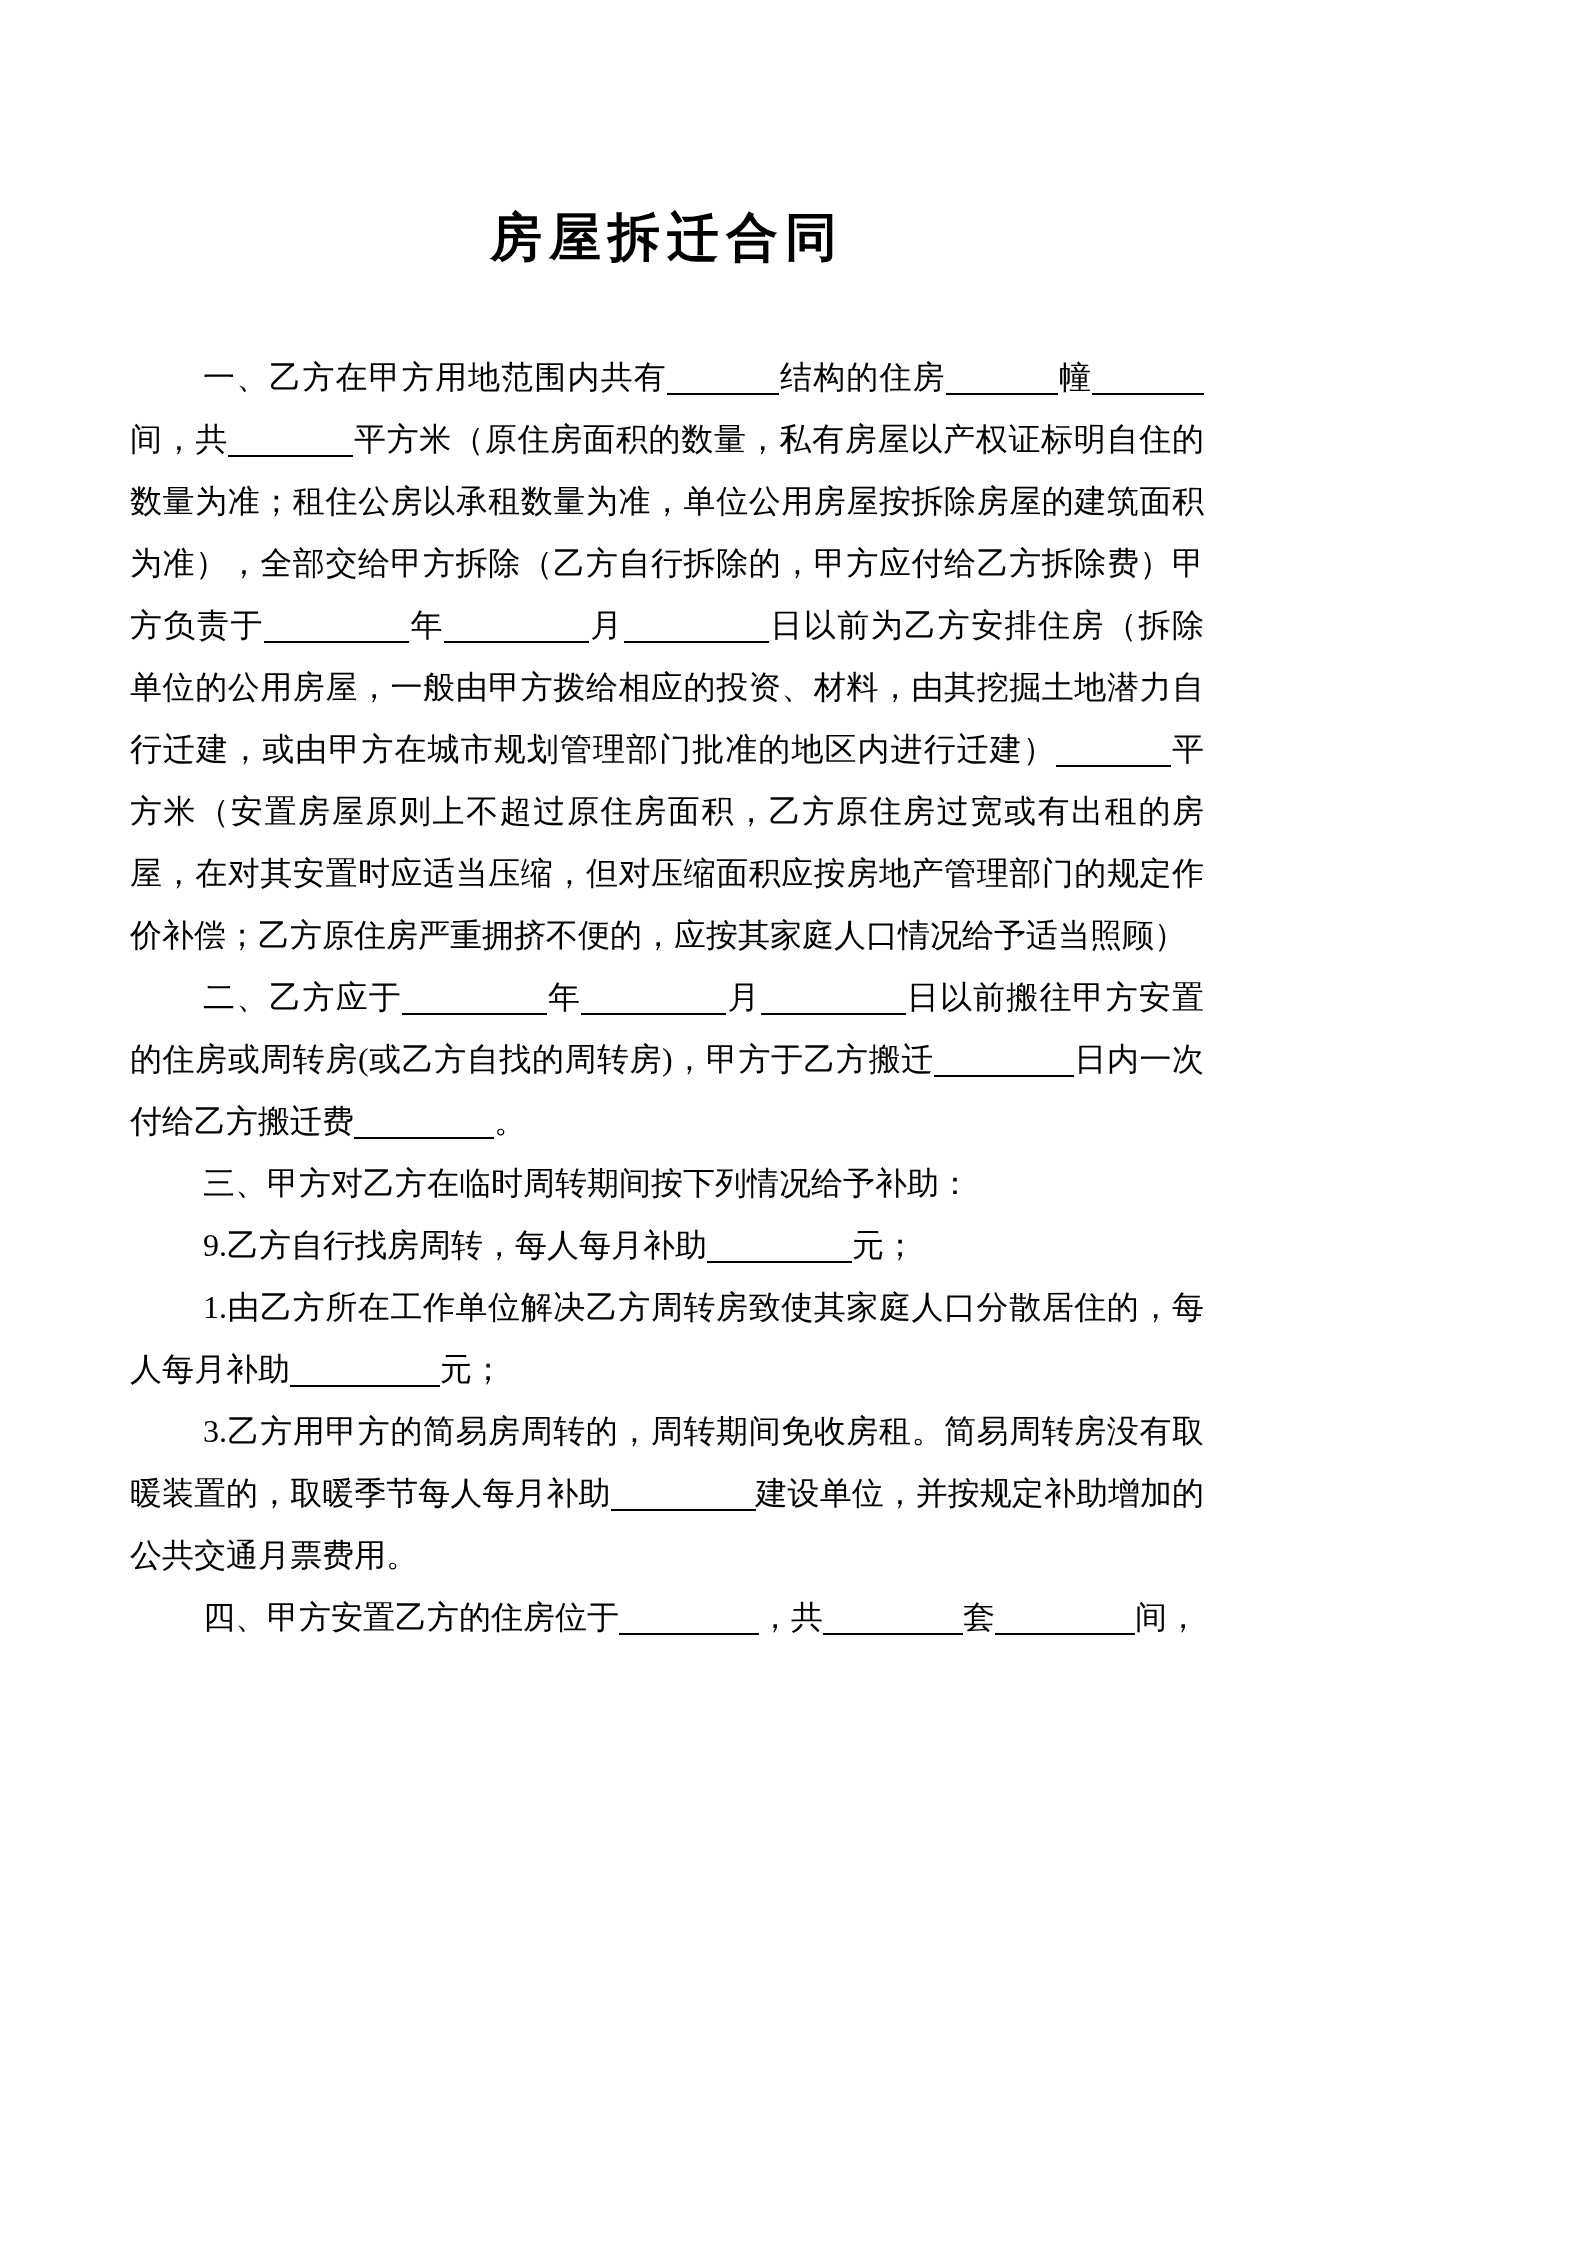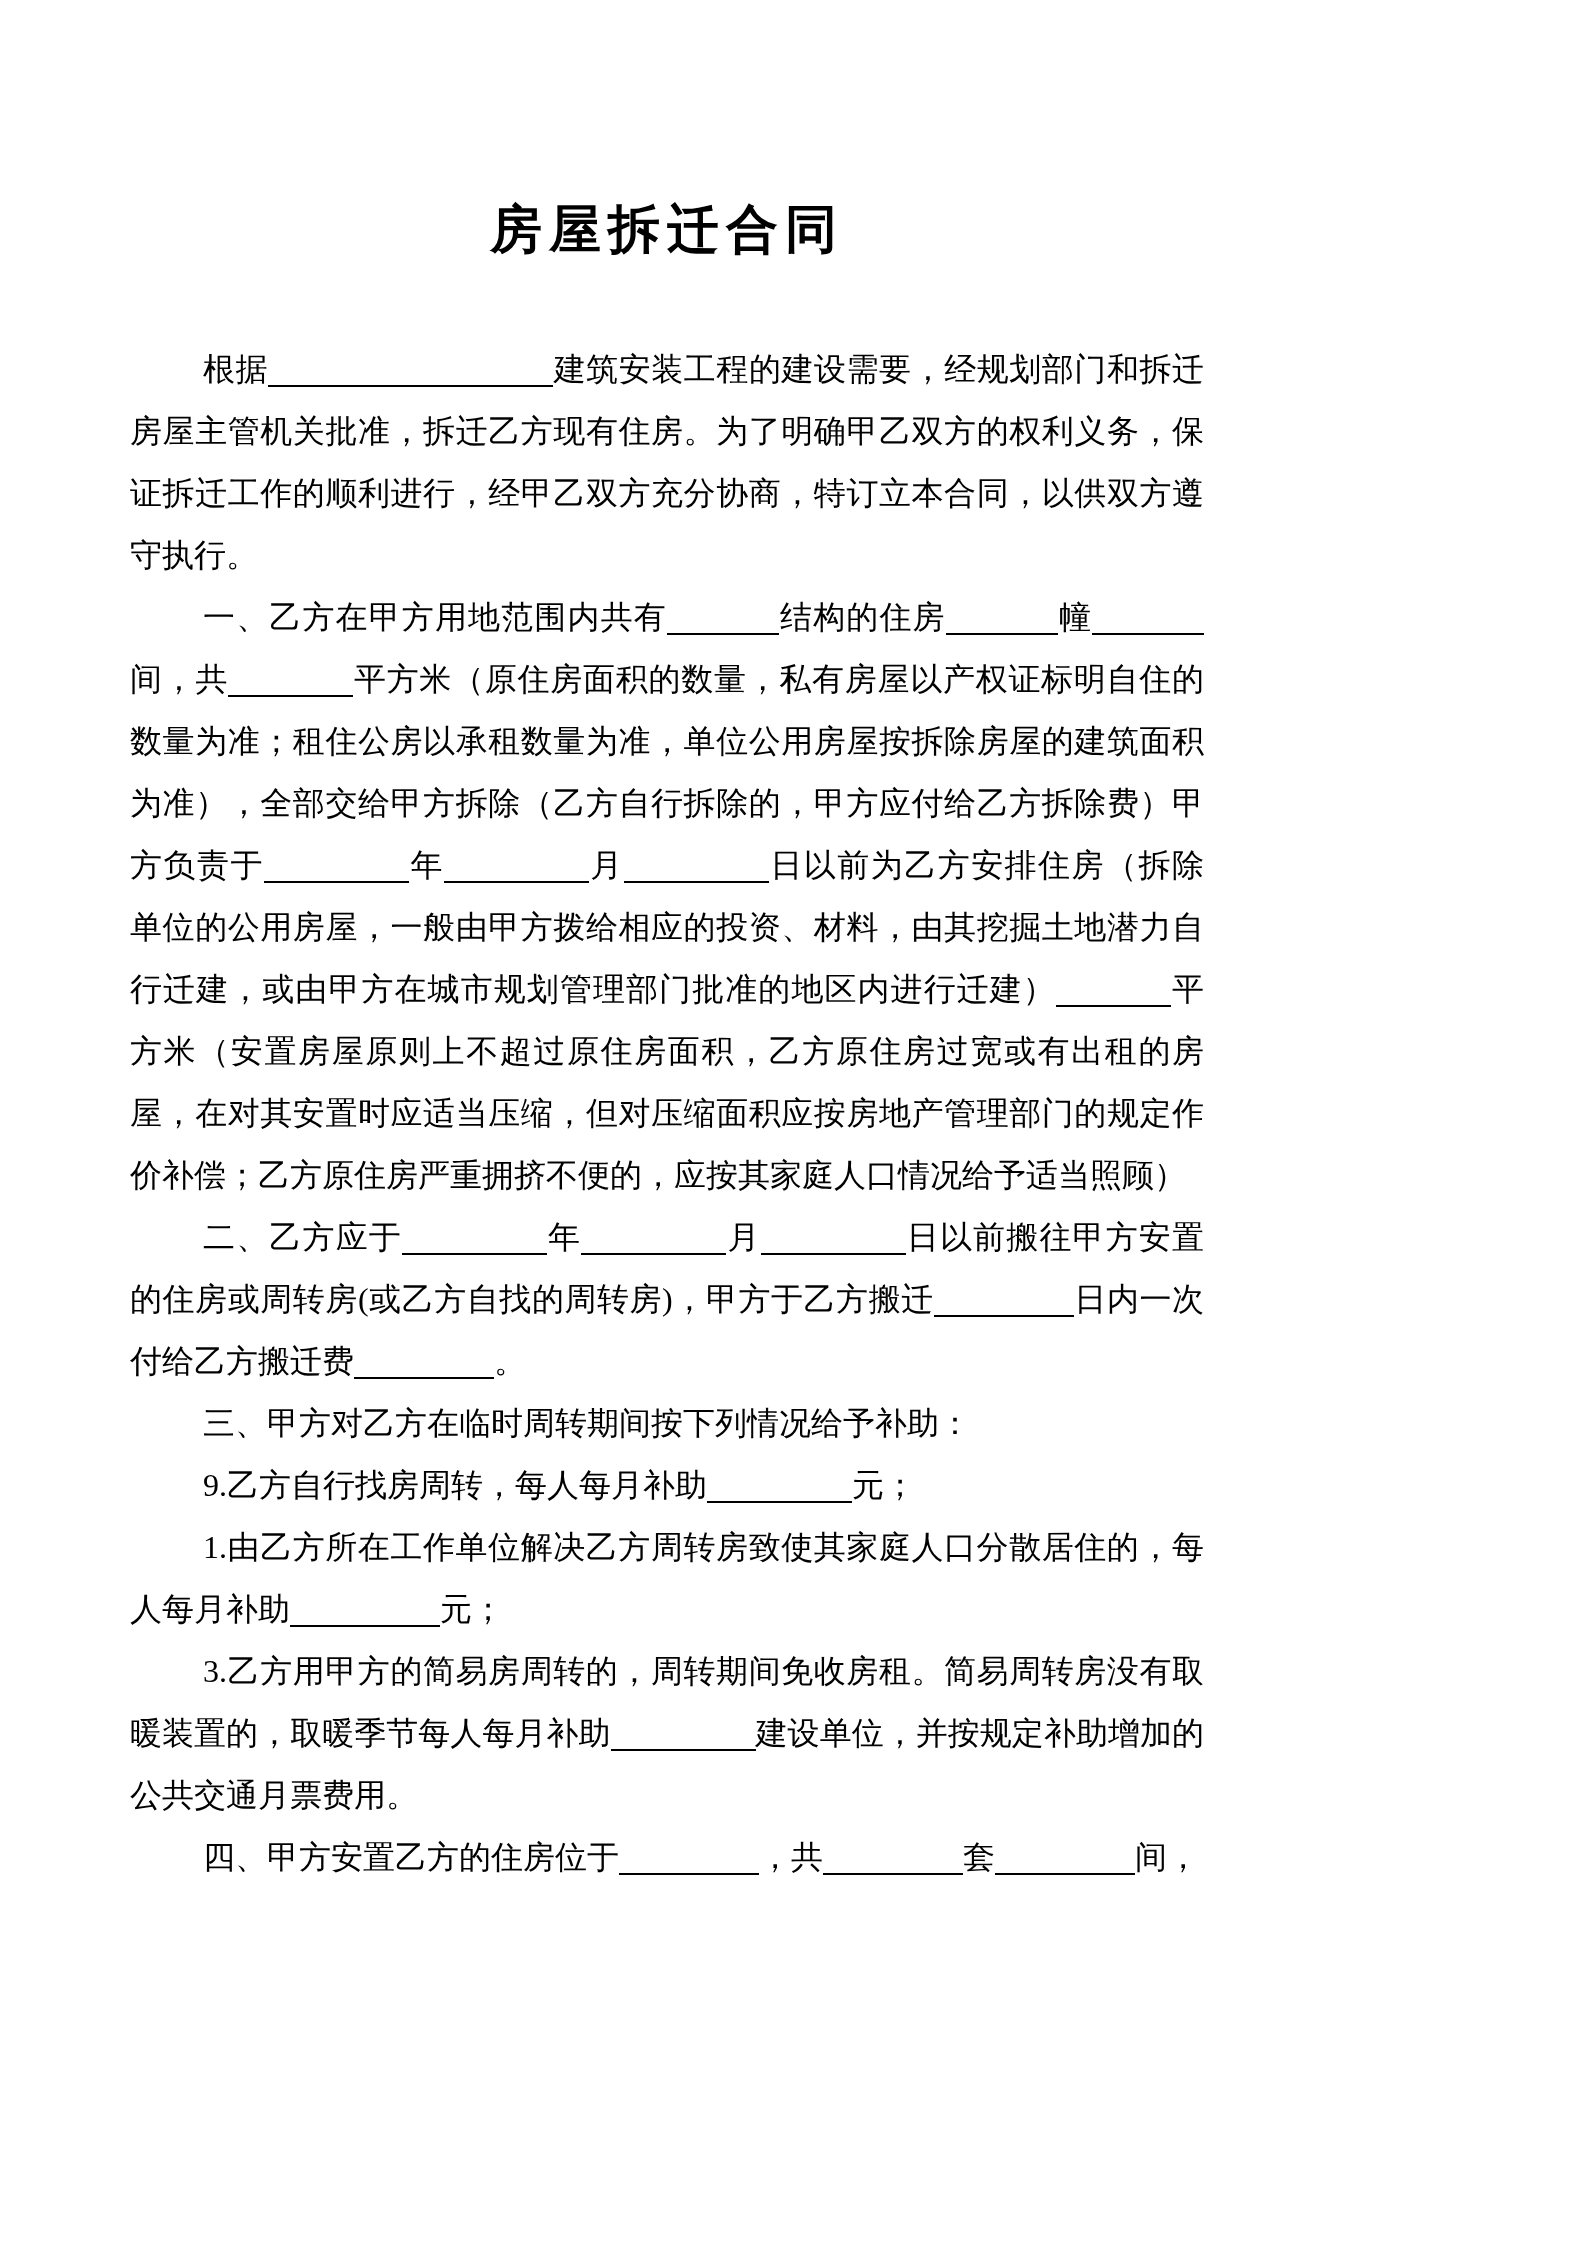--- a/index.html
+++ b/index.html
@@ -8,21 +8,21 @@
     height: 2245px;
     background: #ffffff;
     color: #000000;
     font-family: "Liberation Serif", "DejaVu Serif", serif;
     overflow: hidden;
   }
   .page {
     box-sizing: border-box;
     width: 1331px;
     height: 2245px;
-    padding: 0 127px 0 130px;
+    padding: 8px 127px 0 130px;
   }
   .title {
     margin: 0;
     padding-top: 198px;
     font-size: 52px;
     line-height: 64px;
     font-weight: 700;
     text-align: center;
     letter-spacing: 7px;
   }
@@ -58,21 +58,20 @@
     text-indent: 73px;
   }
   .seg { font-weight: 400; }
 </style>
 </head>
 <body>
 
 <div class="page">
   <h1 class="title">房屋拆迁合同</h1>
   <div class="body">
-      <p class="para"><span class="seg">根据</span><span class="blank" style="width: 285px;"></span><span class="seg">建筑安装工程的建设需要，经规划部门和拆迁房屋主管机关批准，拆迁乙方现有住房。为了明确甲乙双方的权利义务，保证拆迁工作的顺利进行，经甲乙双方充分协商，特订立本合同，以供双方遵守执行。</span></p>
       <p class="para"><span class="seg">一、乙方在甲方用地范围内共有</span><span class="blank" style="width: 112px;"></span><span class="seg">结构的住房</span><span class="blank" style="width: 112px;"></span><span class="seg">幢</span><span class="blank" style="width: 112px;"></span><span class="seg">间，共</span><span class="blank" style="width: 125px;"></span><span class="seg">平方米（原住房面积的数量，私有房屋以产权证标明自住的数量为准；租住公房以承租数量为准，单位公用房屋按拆除房屋的建筑面积为准），全部交给甲方拆除（乙方自行拆除的，甲方应付给乙方拆除费）甲方负责于</span><span class="blank" style="width: 145px;"></span><span class="seg">年</span><span class="blank" style="width: 145px;"></span><span class="seg">月</span><span class="blank" style="width: 145px;"></span><span class="seg">日以前为乙方安排住房（拆除单位的公用房屋，一般由甲方拨给相应的投资、材料，由其挖掘土地潜力自行迁建，或由甲方在城市规划管理部门批准的地区内进行迁建）</span><span class="blank" style="width: 115px;"></span><span class="seg">平方米（安置房屋原则上不超过原住房面积，乙方原住房过宽或有出租的房屋，在对其安置时应适当压缩，但对压缩面积应按房地产管理部门的规定作价补偿；乙方原住房严重拥挤不便的，应按其家庭人口情况给予适当照顾）</span></p>
       <p class="para"><span class="seg">二、乙方应于</span><span class="blank" style="width: 145px;"></span><span class="seg">年</span><span class="blank" style="width: 145px;"></span><span class="seg">月</span><span class="blank" style="width: 145px;"></span><span class="seg">日以前搬往甲方安置的住房或周转房(或乙方自找的周转房)，甲方于乙方搬迁</span><span class="blank" style="width: 140px;"></span><span class="seg">日内一次付给乙方搬迁费</span><span class="blank" style="width: 140px;"></span><span class="seg">。</span></p>
       <p class="para"><span class="seg">三、甲方对乙方在临时周转期间按下列情况给予补助：</span></p>
       <p class="para"><span class="seg">9.乙方自行找房周转，每人每月补助</span><span class="blank" style="width: 145px;"></span><span class="seg">元；</span></p>
       <p class="para"><span class="seg">1.由乙方所在工作单位解决乙方周转房致使其家庭人口分散居住的，每人每月补助</span><span class="blank" style="width: 150px;"></span><span class="seg">元；</span></p>
       <p class="para"><span class="seg">3.乙方用甲方的简易房周转的，周转期间免收房租。简易周转房没有取暖装置的，取暖季节每人每月补助</span><span class="blank" style="width: 145px;"></span><span class="seg">建设单位，并按规定补助增加的公共交通月票费用。</span></p>
       <p class="para"><span class="seg">四、甲方安置乙方的住房位于</span><span class="blank" style="width: 140px;"></span><span class="seg">，共</span><span class="blank" style="width: 140px;"></span><span class="seg">套</span><span class="blank" style="width: 140px;"></span><span class="seg">间，</span></p>
     </div>
 </div>
 

